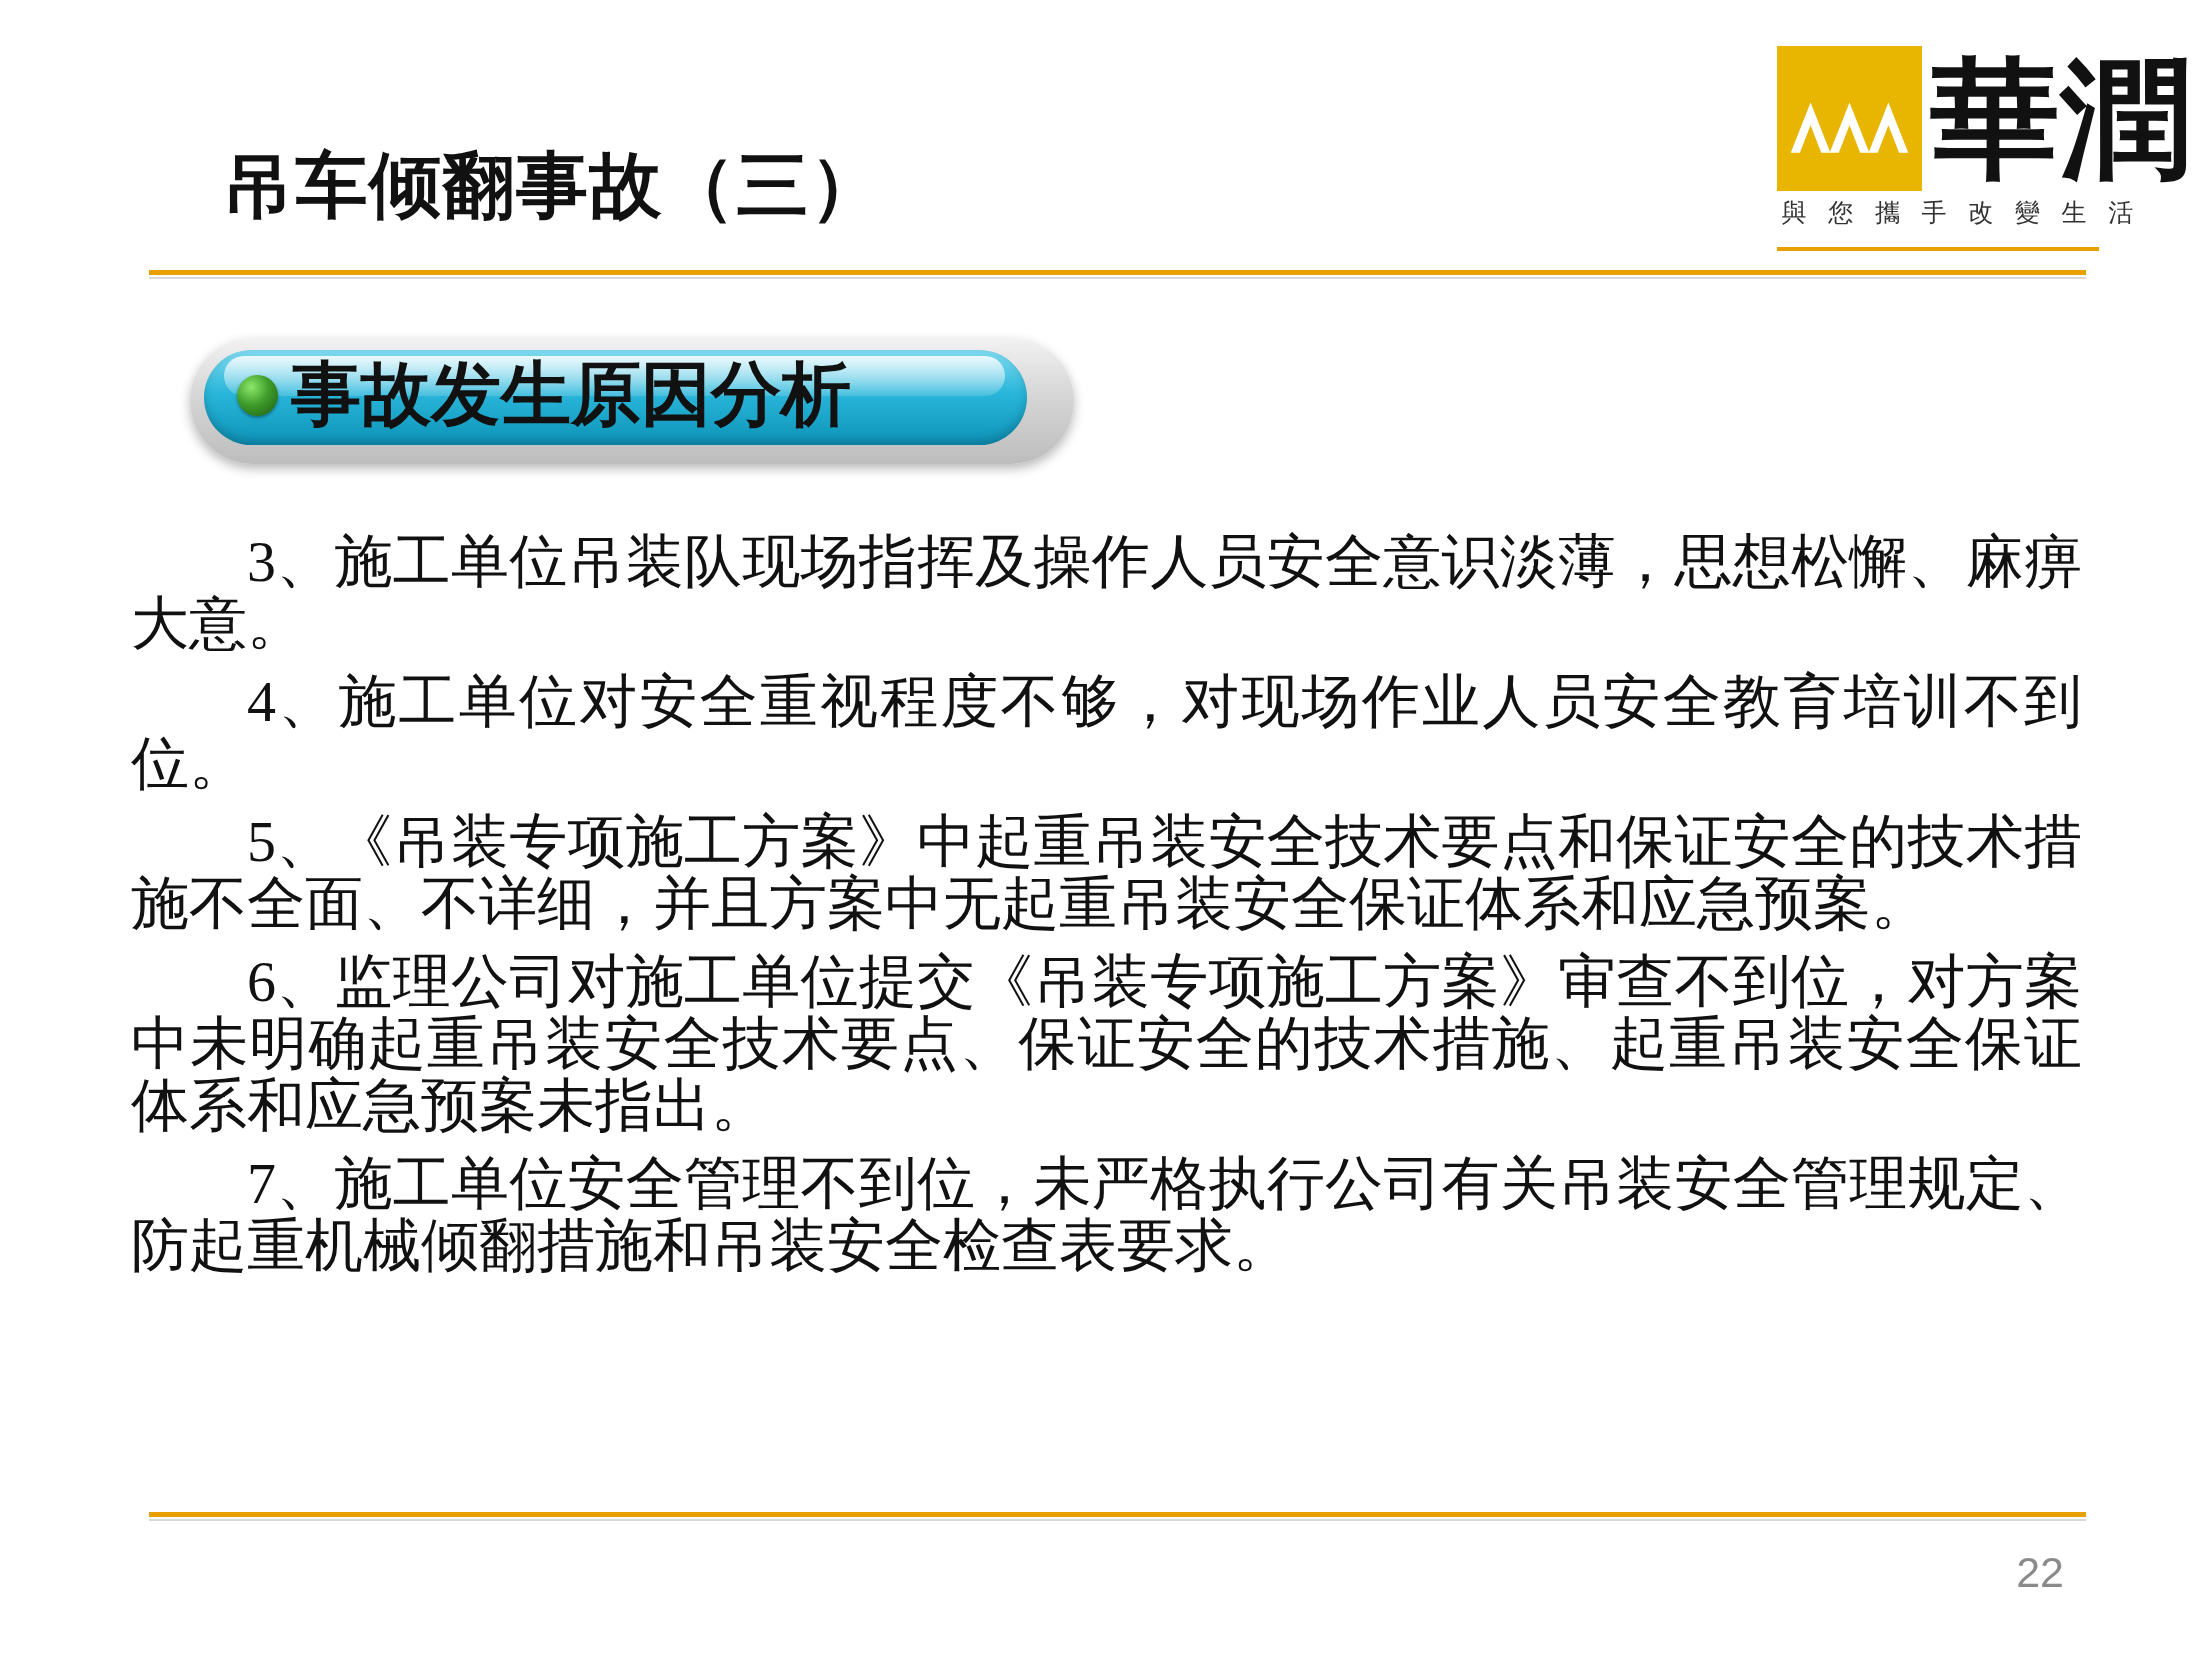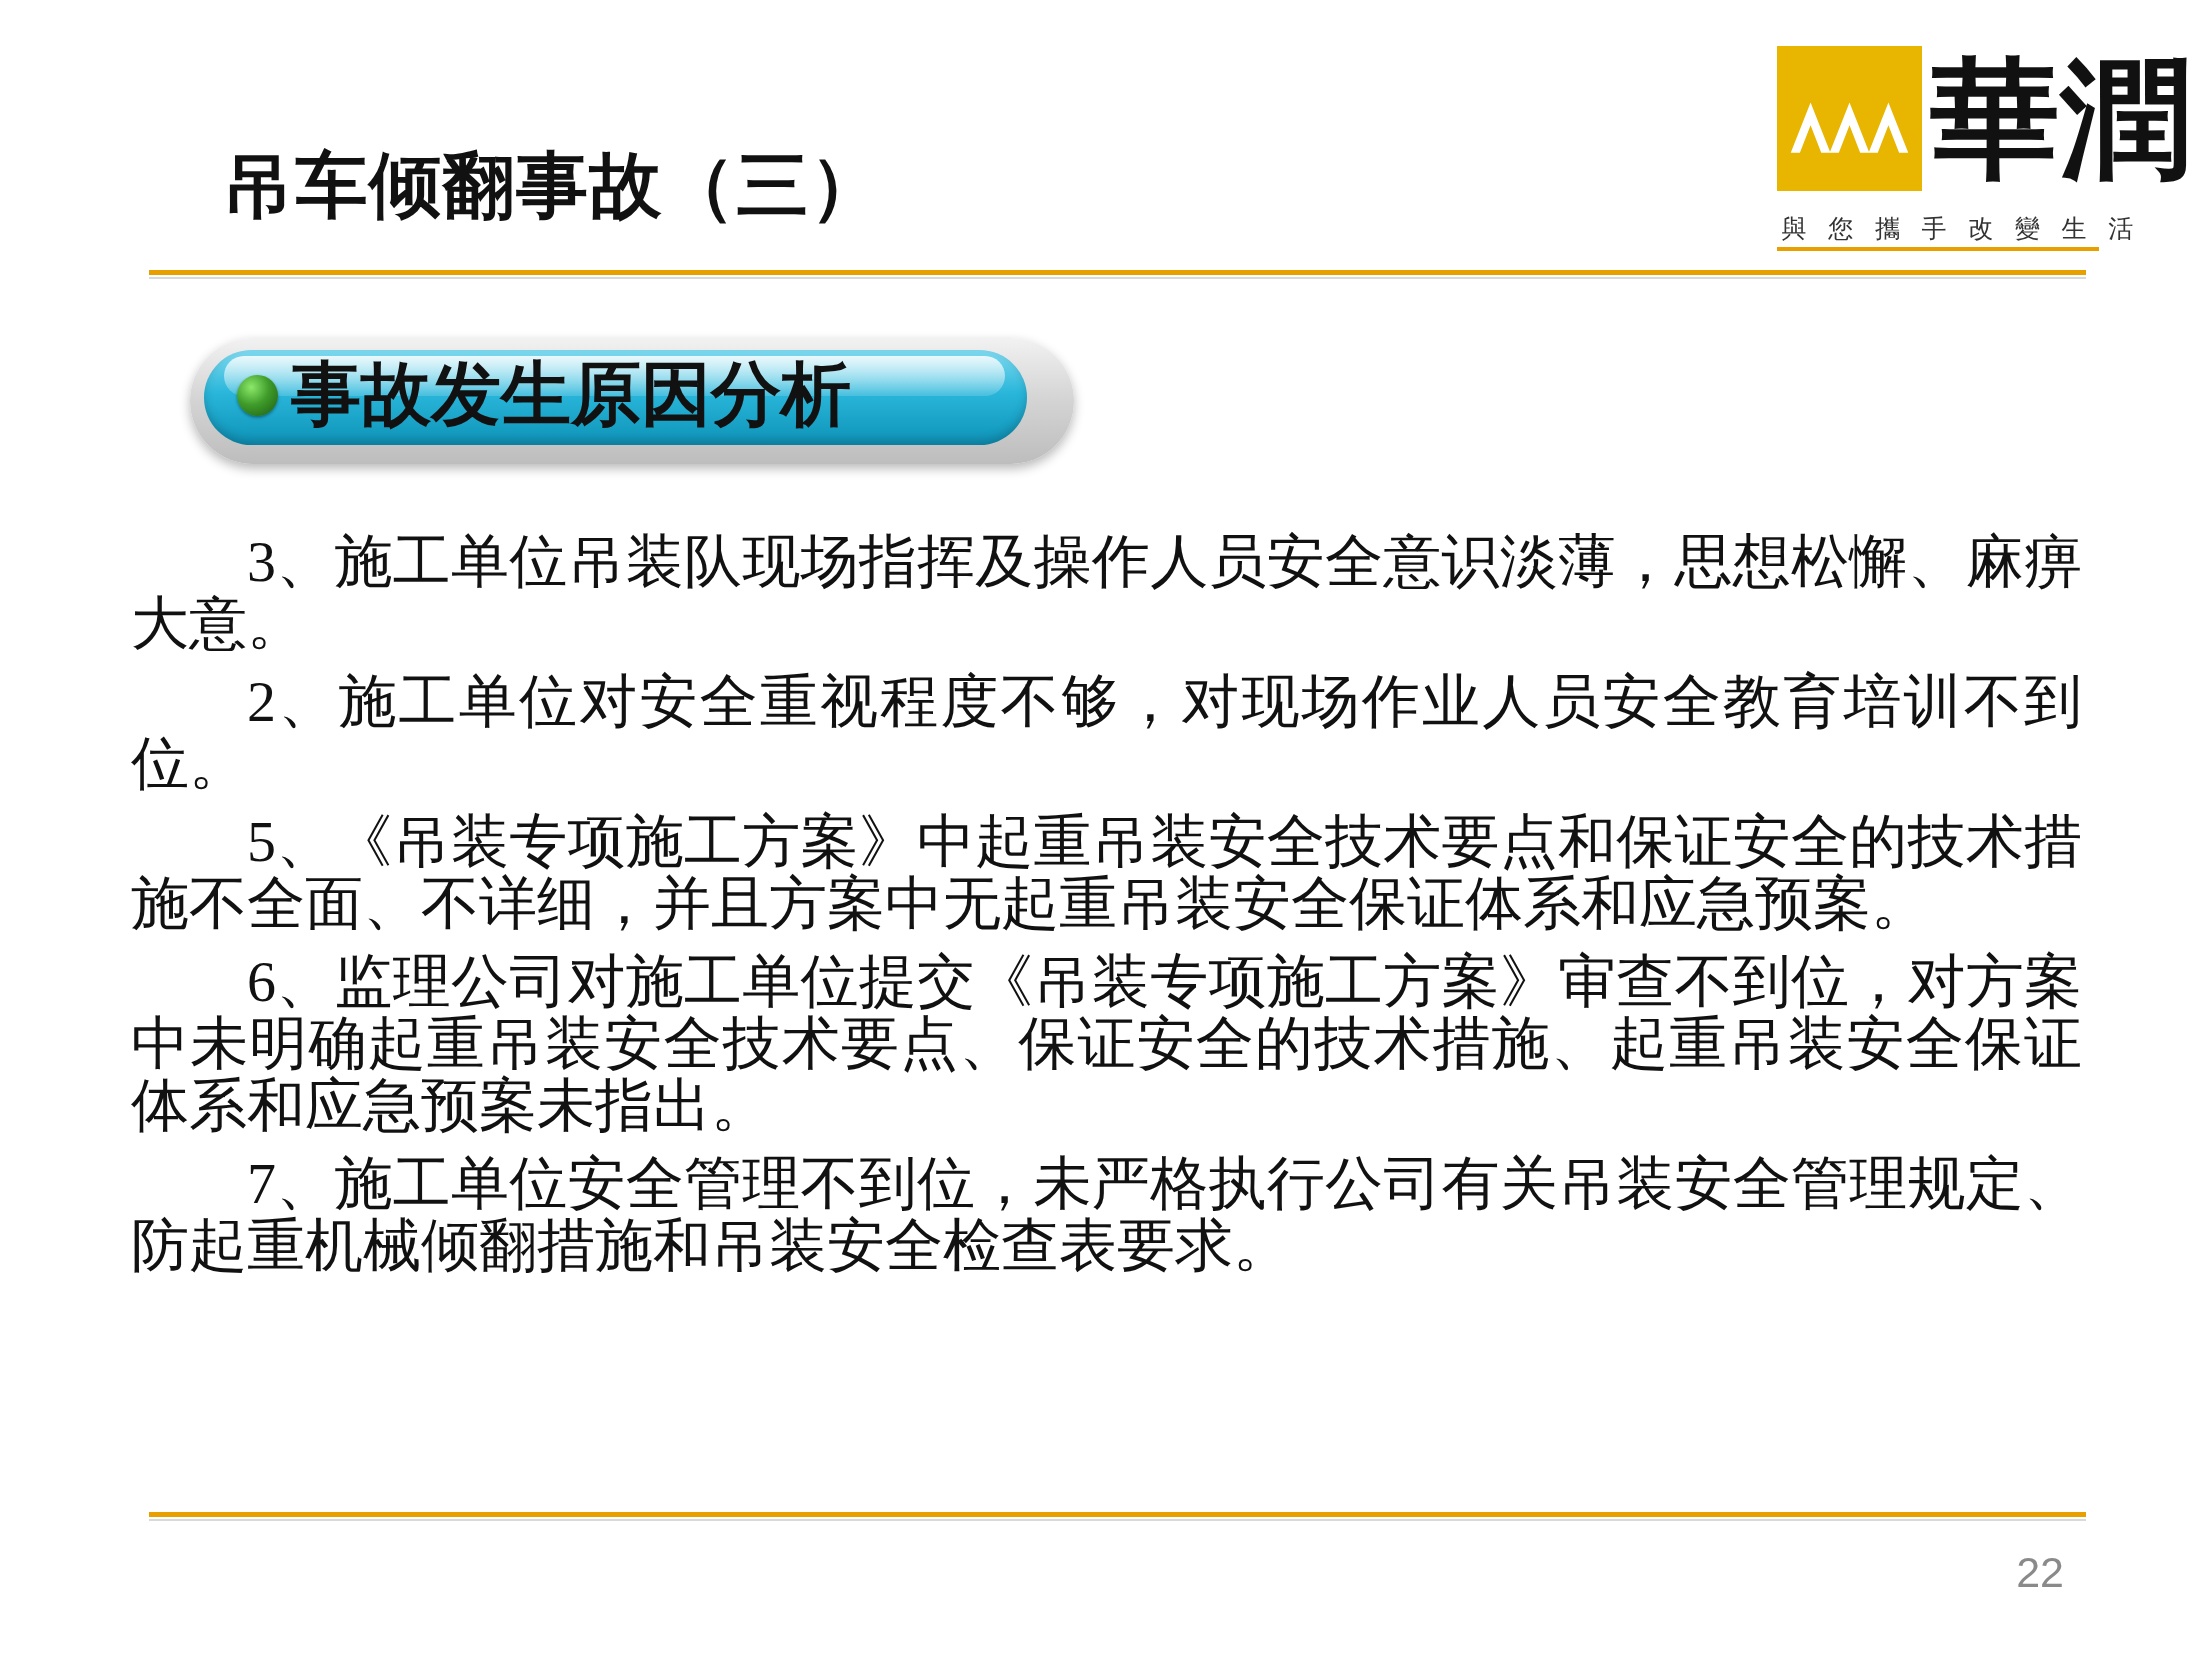--- a/index.html
+++ b/index.html
@@ -78,21 +78,21 @@
     font-size: 130px;
     line-height: 145px;
     font-weight: bold;
     color: #111111;
     font-family: Liberation Serif, serif;
     white-space: nowrap;
   }
   .logo-tagline {
     position: absolute;
     left: 4.6px;
-    top: 166px;
+    top: 150px;
     width: 317px;
     font-size: 25px;
     letter-spacing: 7.7px;
     color: #333333;
     text-align: center;
     white-space: nowrap;
     font-family: "Liberation Serif", serif;
   }
   .logo-underline {
     position: absolute;
@@ -229,21 +229,21 @@
   <div class="banner">
     <div class="banner-inner">
       <div class="banner-gloss"></div>
     </div>
     <div class="banner-bullet"></div>
     <div class="banner-text">事故发生原因分析</div>
   </div>
 
   <div class="body">
     <p class="para">3、施工单位吊装队现场指挥及操作人员安全意识淡薄，思想松懈、麻痹大意。</p>
-    <p class="para">2、施工单位对安全重视程度不够，对现场作业人员安全教育培训不到位。</p>
+    <p class="para">4、施工单位对安全重视程度不够，对现场作业人员安全教育培训不到位。</p>
     <p class="para">5、《吊装专项施工方案》中起重吊装安全技术要点和保证安全的技术措施不全面、不详细，并且方案中无起重吊装安全保证体系和应急预案。</p>
     <p class="para">6、监理公司对施工单位提交《吊装专项施工方案》审查不到位，对方案中未明确起重吊装安全技术要点、保证安全的技术措施、起重吊装安全保证体系和应急预案未指出。</p>
     <p class="para">7、施工单位安全管理不到位，未严格执行公司有关吊装安全管理规定、防起重机械倾翻措施和吊装安全检查表要求。</p>
   </div>
 
   <div class="footer-rule"></div>
   <div class="footer-rule-thin"></div>
   <div class="page-number">22</div>
 
 </div>

